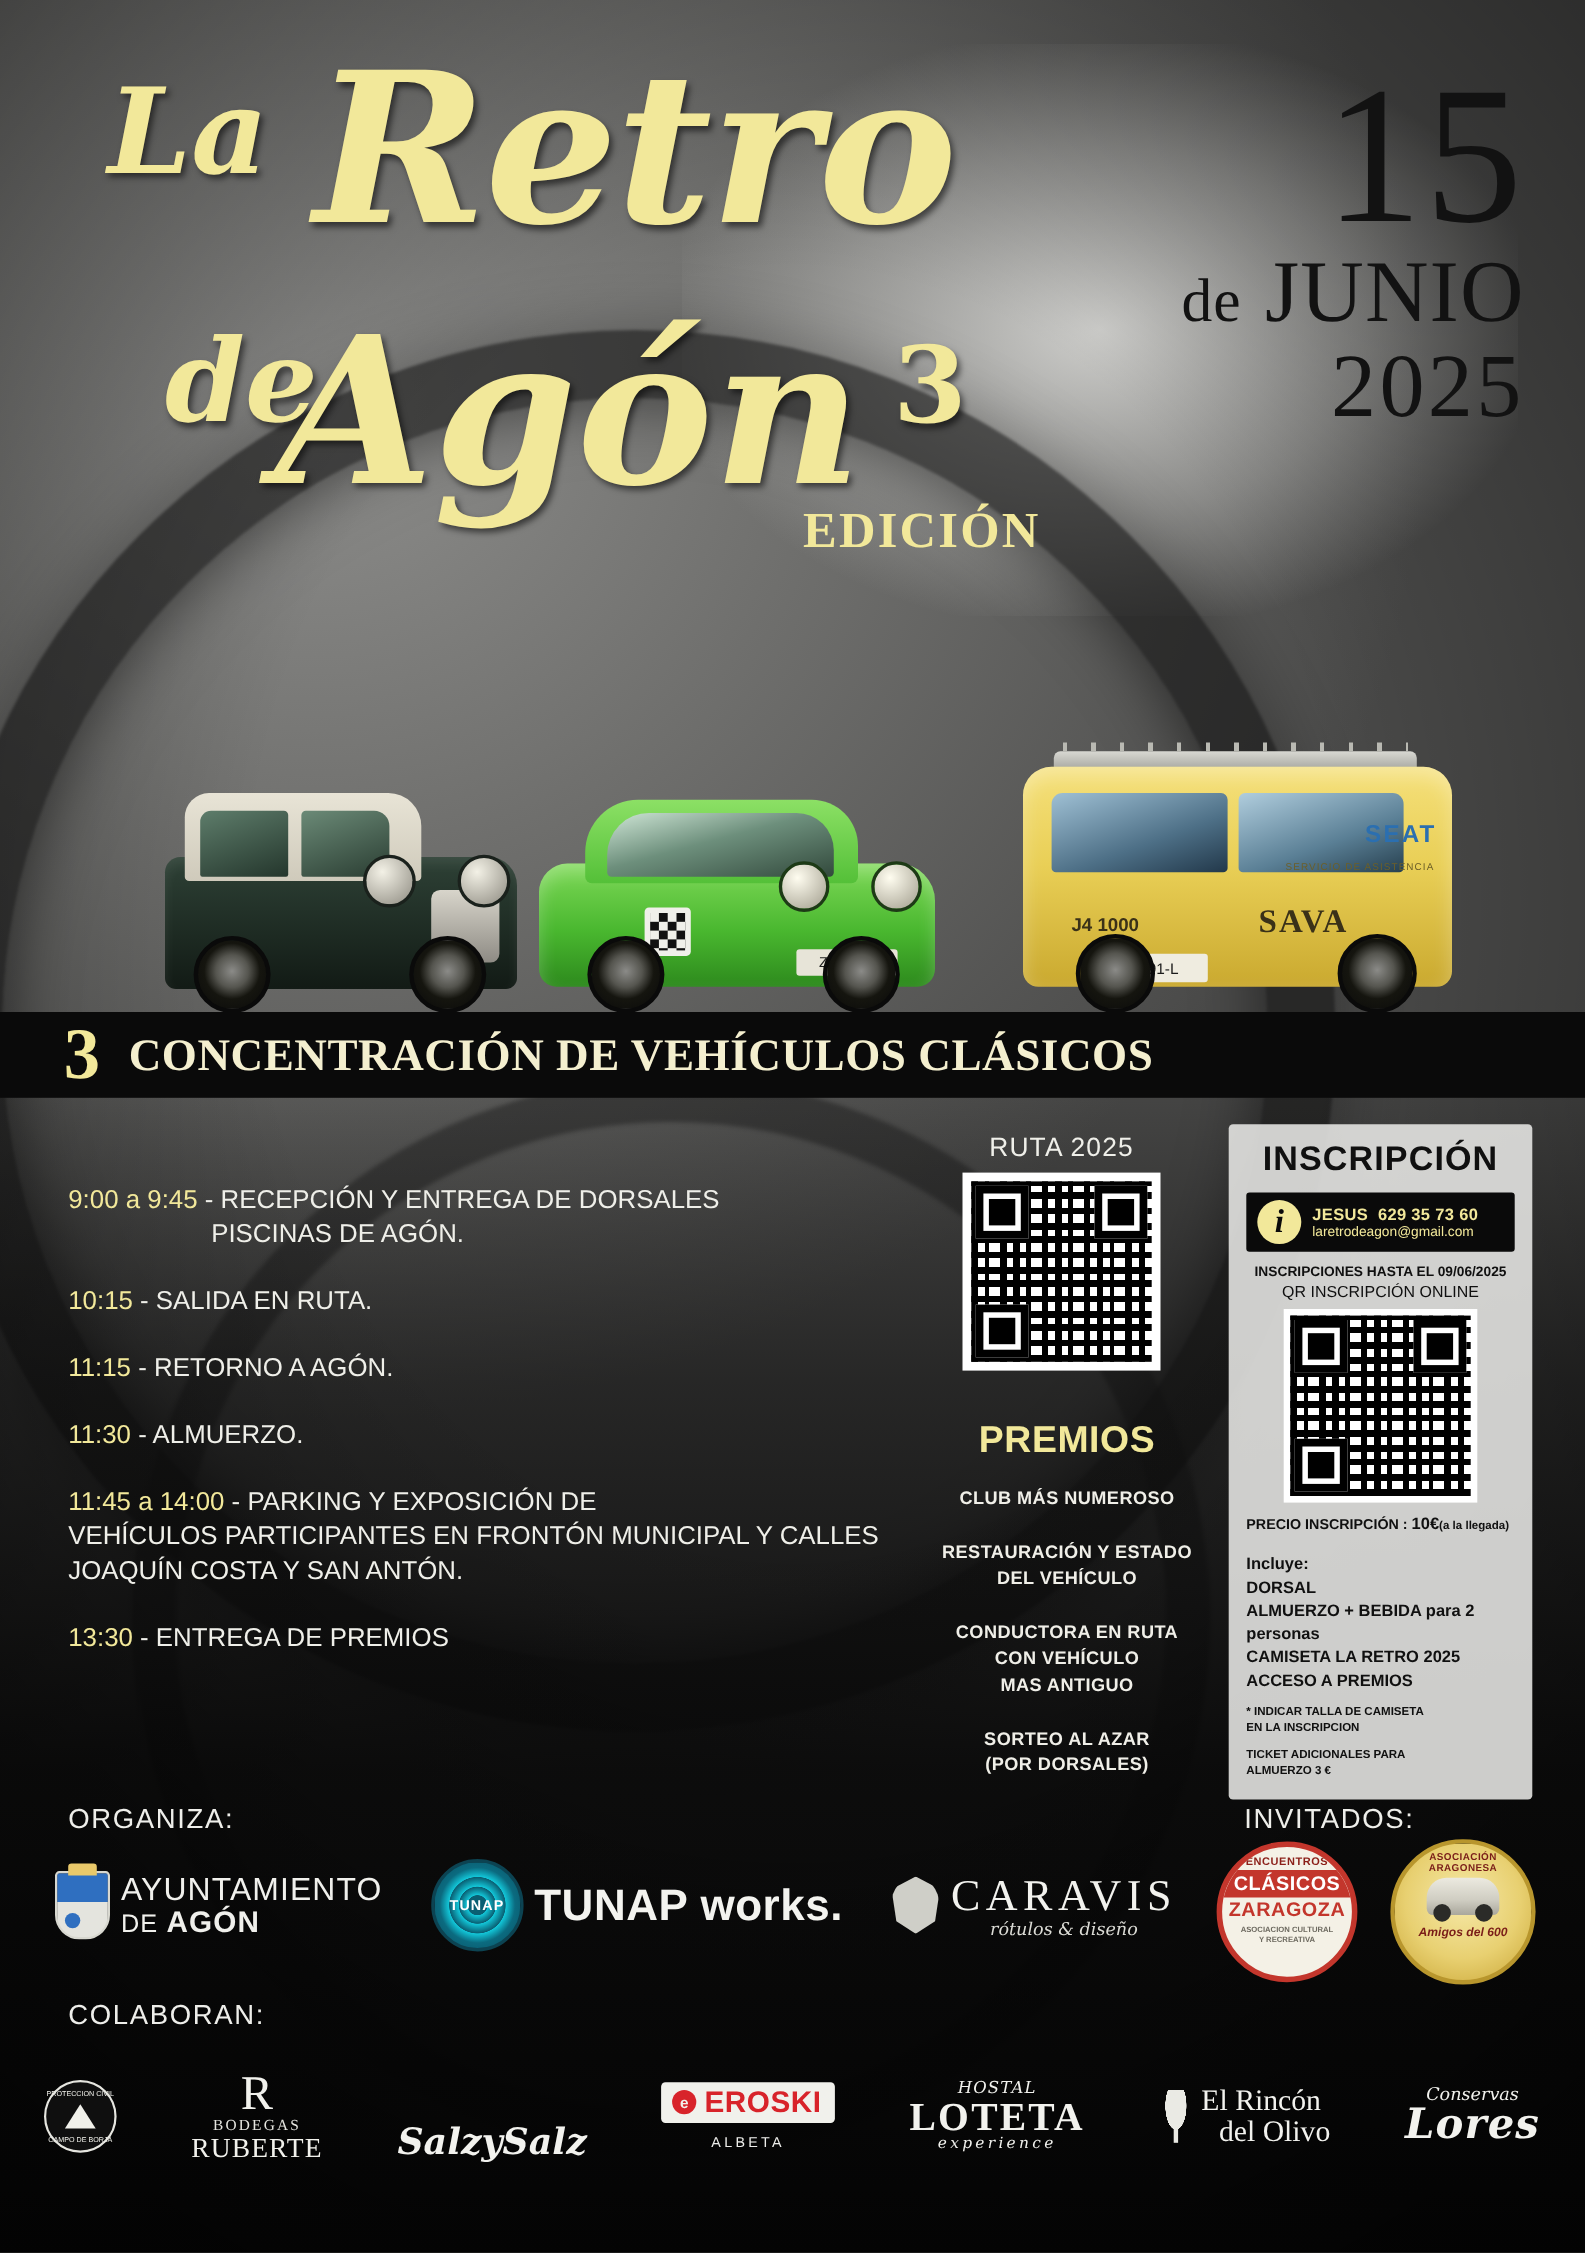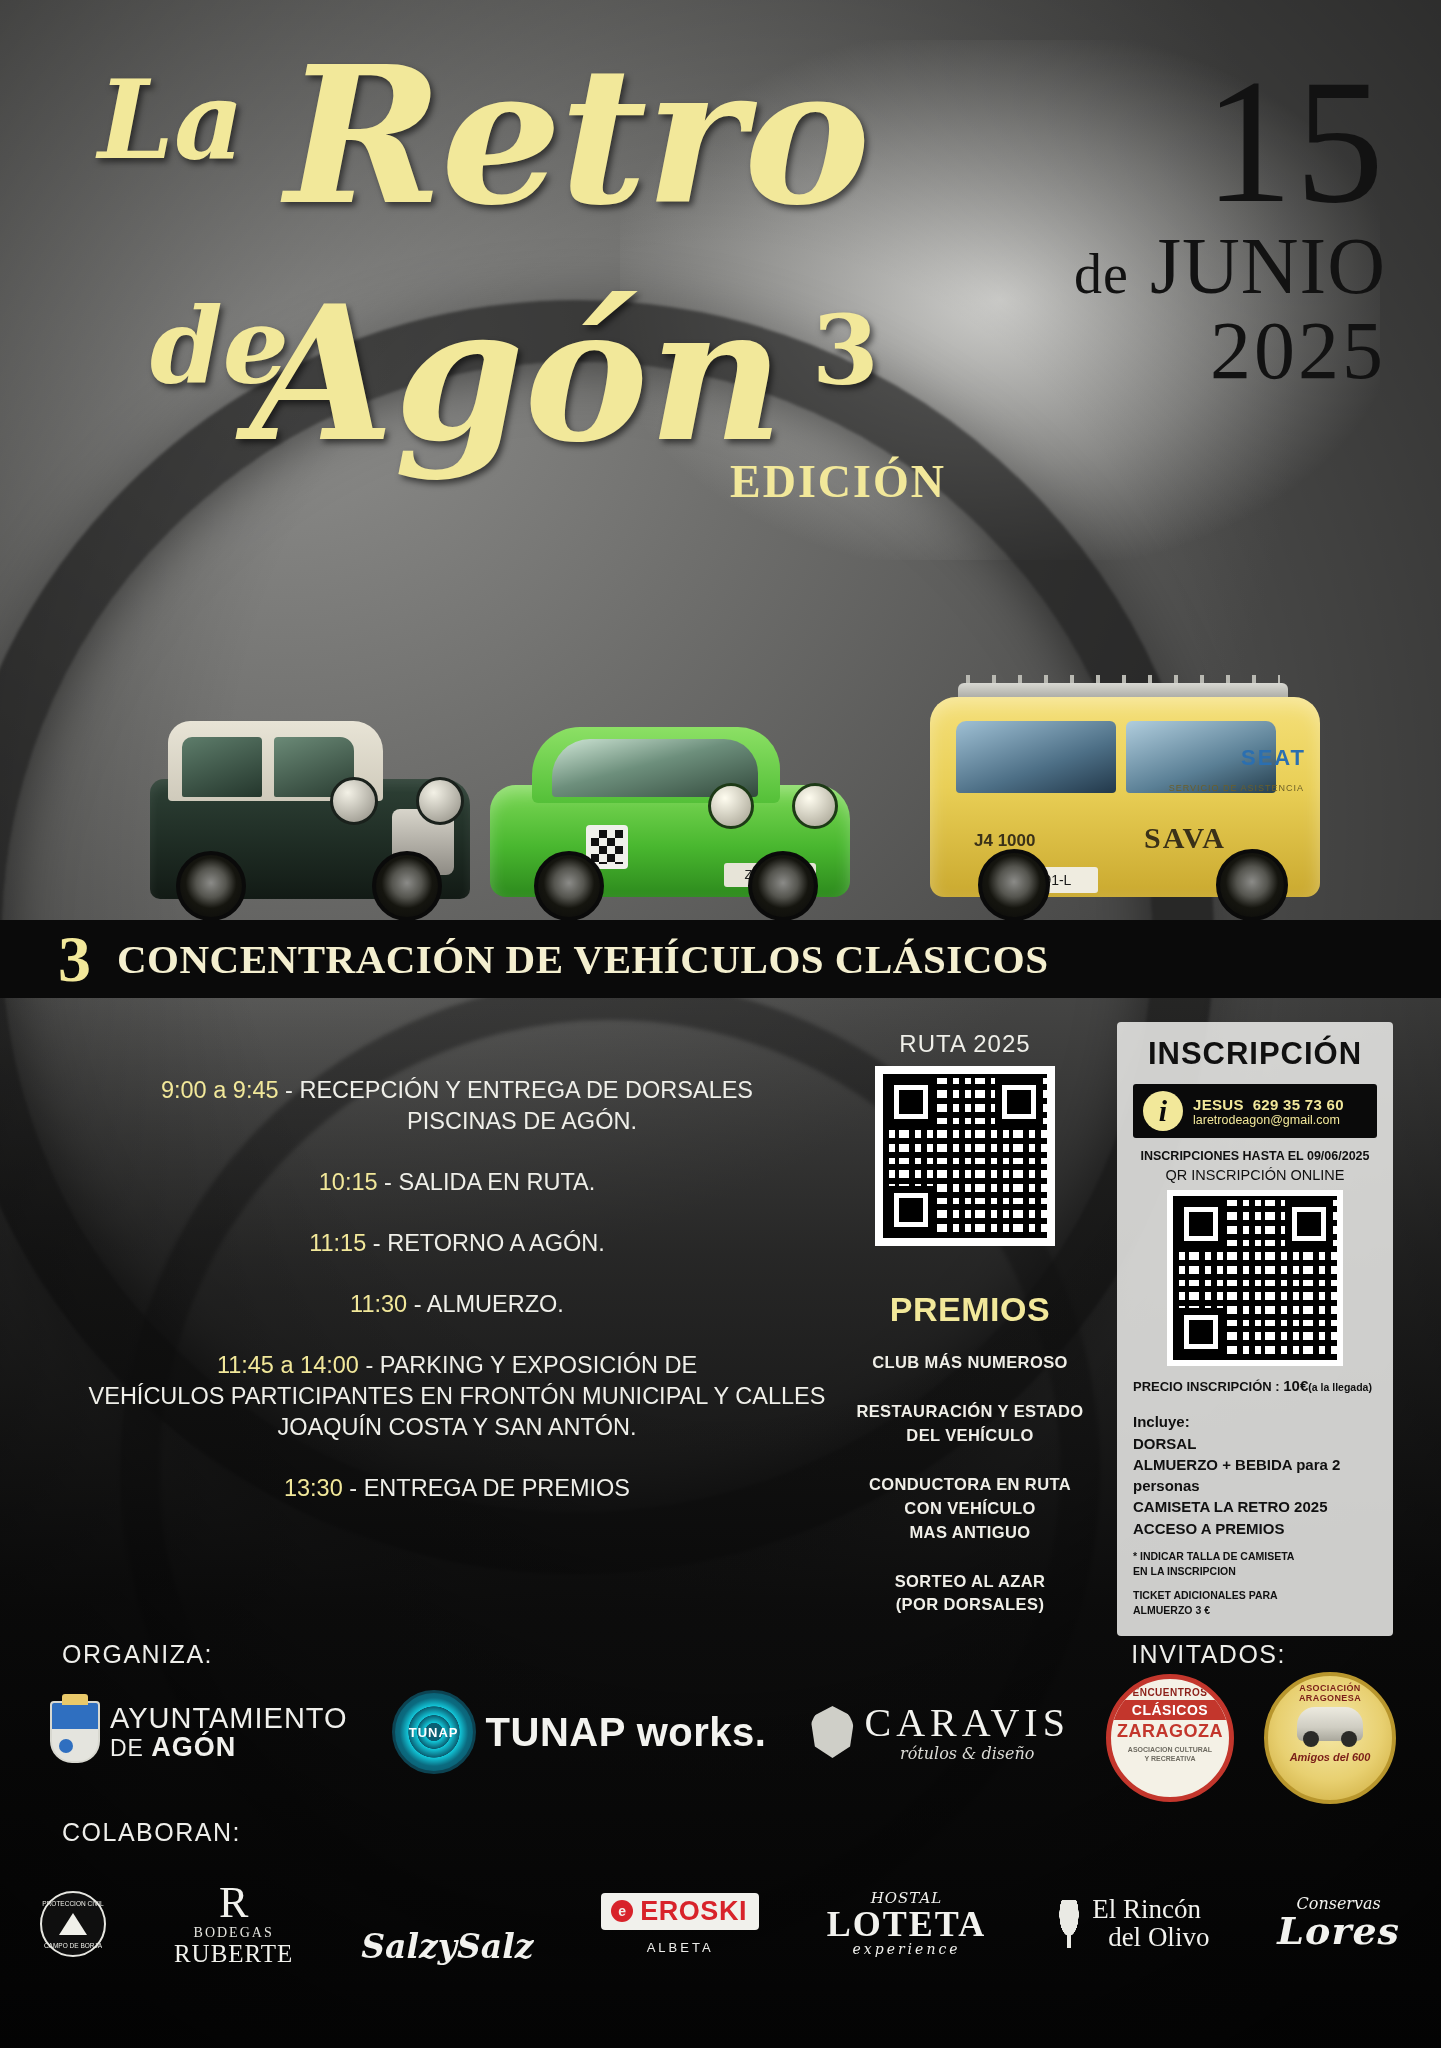--- a/index.html
+++ b/index.html
@@ -329,21 +329,21 @@
   
   .schedule {
     position: absolute;
     left: 62px;
     top: 1075px;
     width: 790px;
     color: #efefe9;
     font-size: 23.5px;
     line-height: 1.32;
   }
-  .sch-item { margin-bottom: 30px; text-align: center; }
+  .sch-item { margin-bottom: 30px; }
   .sch-time { color: #f2e89a; }
   .sch-line2 { display: block; }
   .sch-item.indent .sch-line2 { padding-left: 130px; }
 
   
   .ruta-wrap {
     position: absolute;
     left: 875px;
     top: 1030px;
     width: 180px;
@@ -575,21 +575,21 @@
     background: #f4f1e6;
     border: 5px solid #c3362c;
     position: relative;
     overflow: hidden;
     text-align: center;
     color: #b22f24;
     font-weight: bold;
   }
   .badge-top { font-size: 10px; margin-top: 8px; letter-spacing: 0.5px; color: #8b1f18; }
   .badge-mid {
-    background: #c3362c; color: #fff; font-size: 14px; padding: 2px 0; margin-top: 2px;
+    background: #c3362c; color: #fff; font-size: 18px; padding: 2px 0; margin-top: 2px;
     letter-spacing: 0.5px;
   }
   .badge-big { font-size: 18px; color: #c3362c; margin-top: 1px; letter-spacing: 0.5px; }
   .badge-bot { font-size: 7px; color: #6d6a60; margin-top: 4px; line-height: 1.25; }
 
   .badge600 {
     width: 124px; height: 124px; border-radius: 50%;
     background: radial-gradient(circle at 50% 42%, #f6e9a8 0%, #e8d071 55%, #c9a534 100%);
     border: 4px solid #b8962d;
     position: relative;

